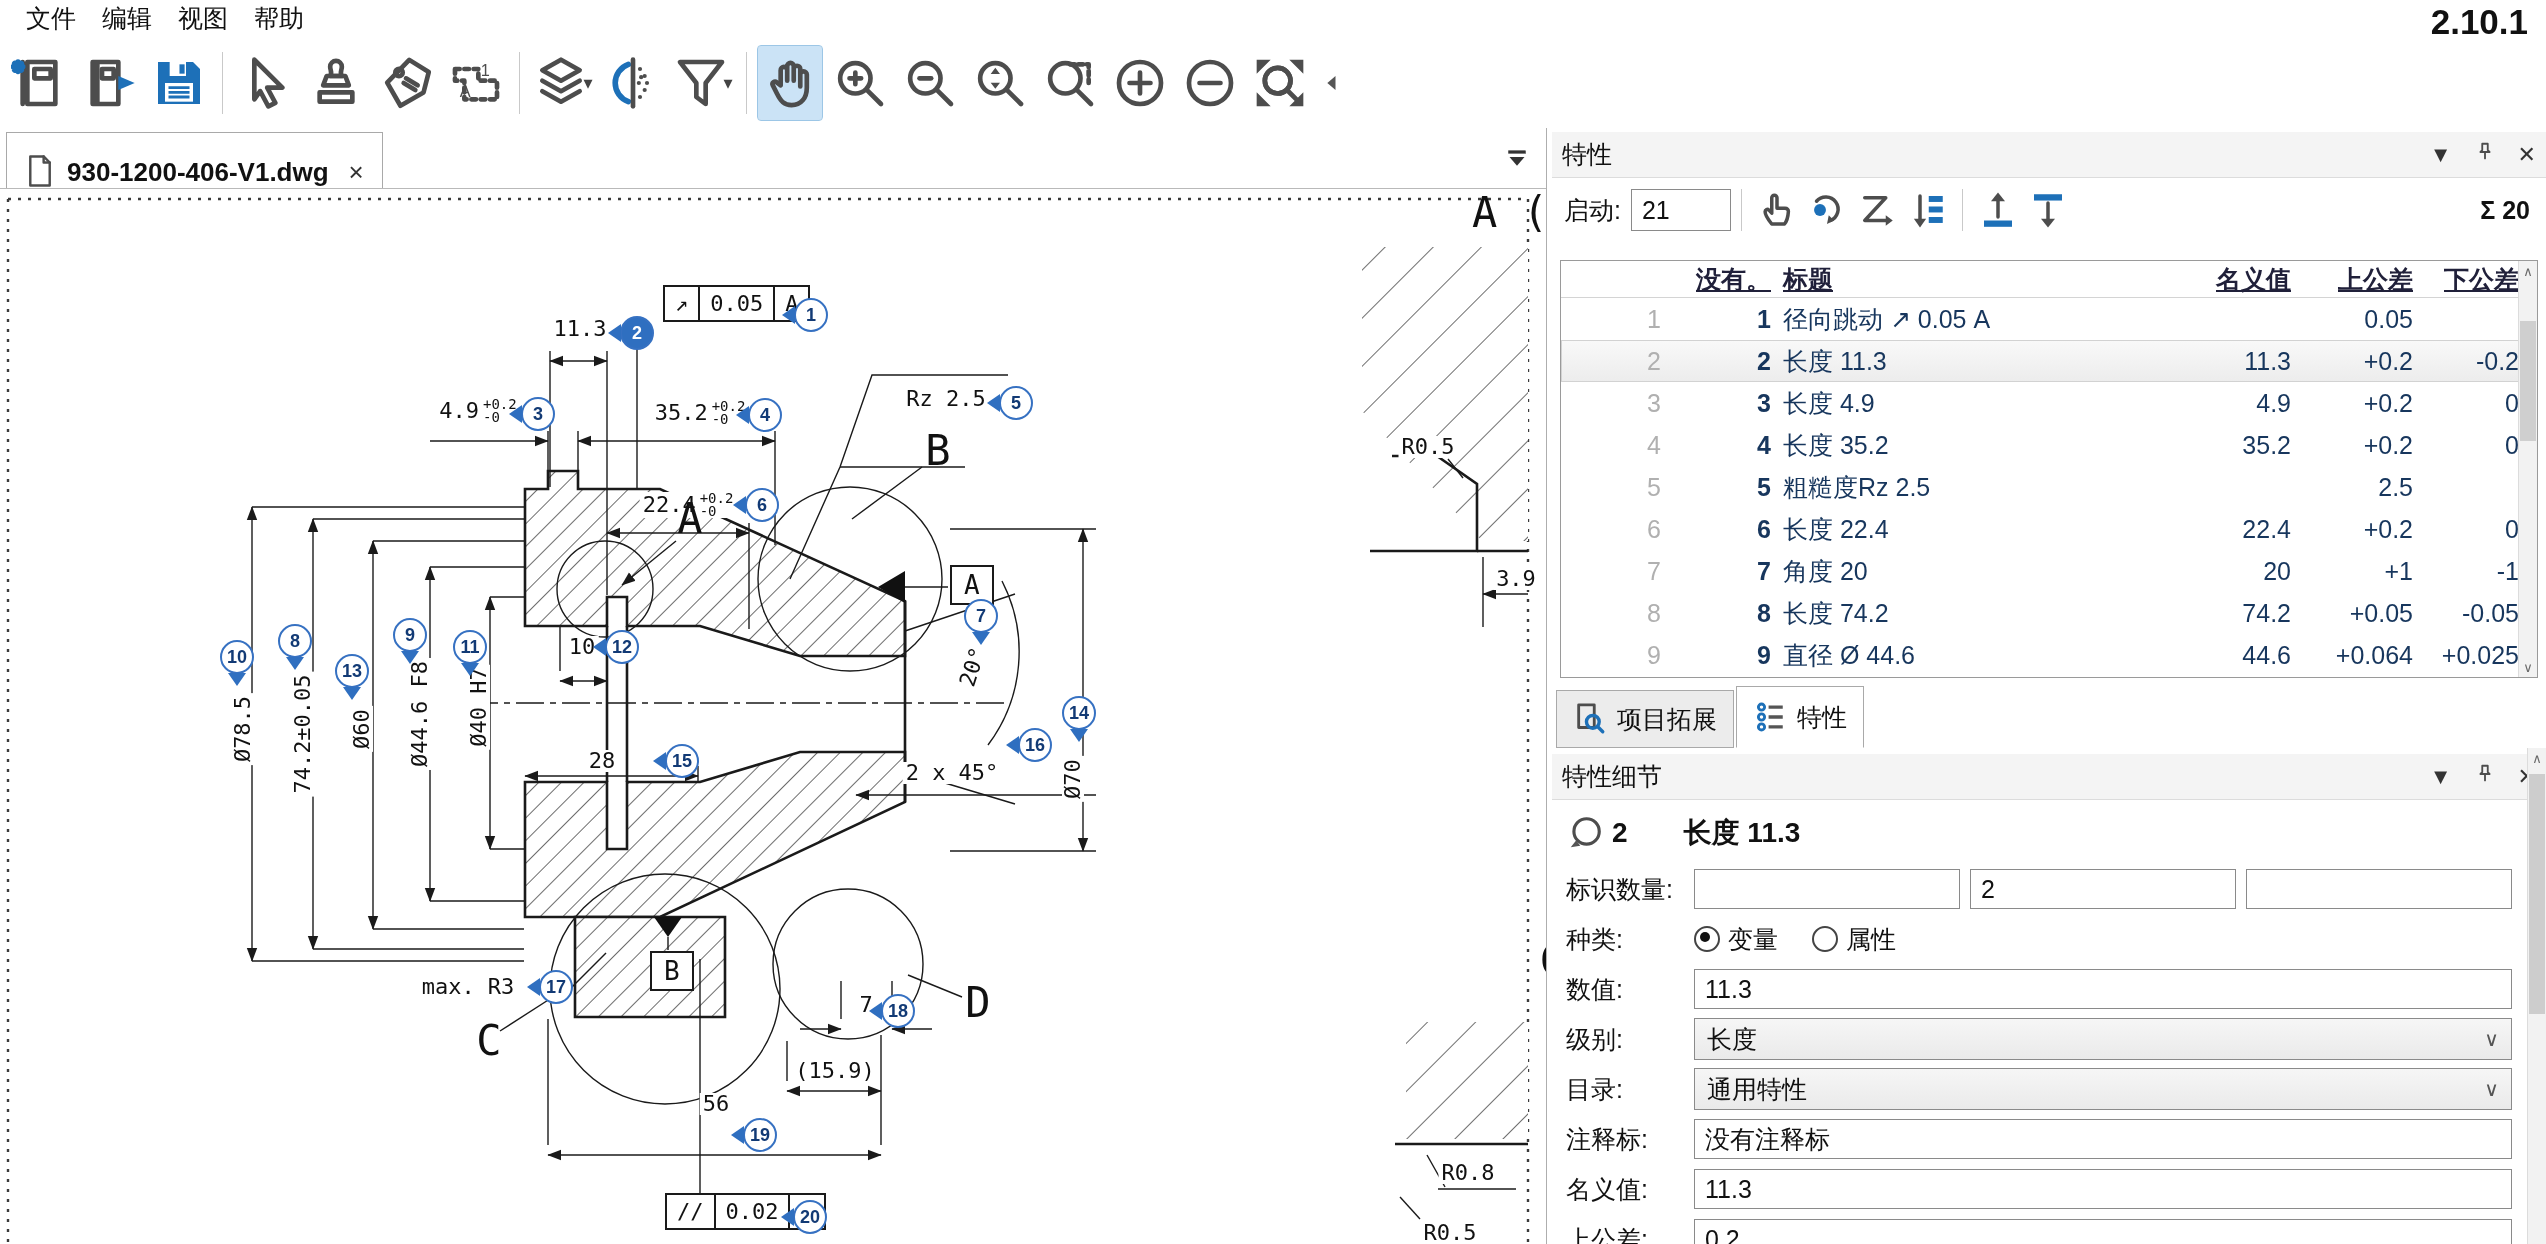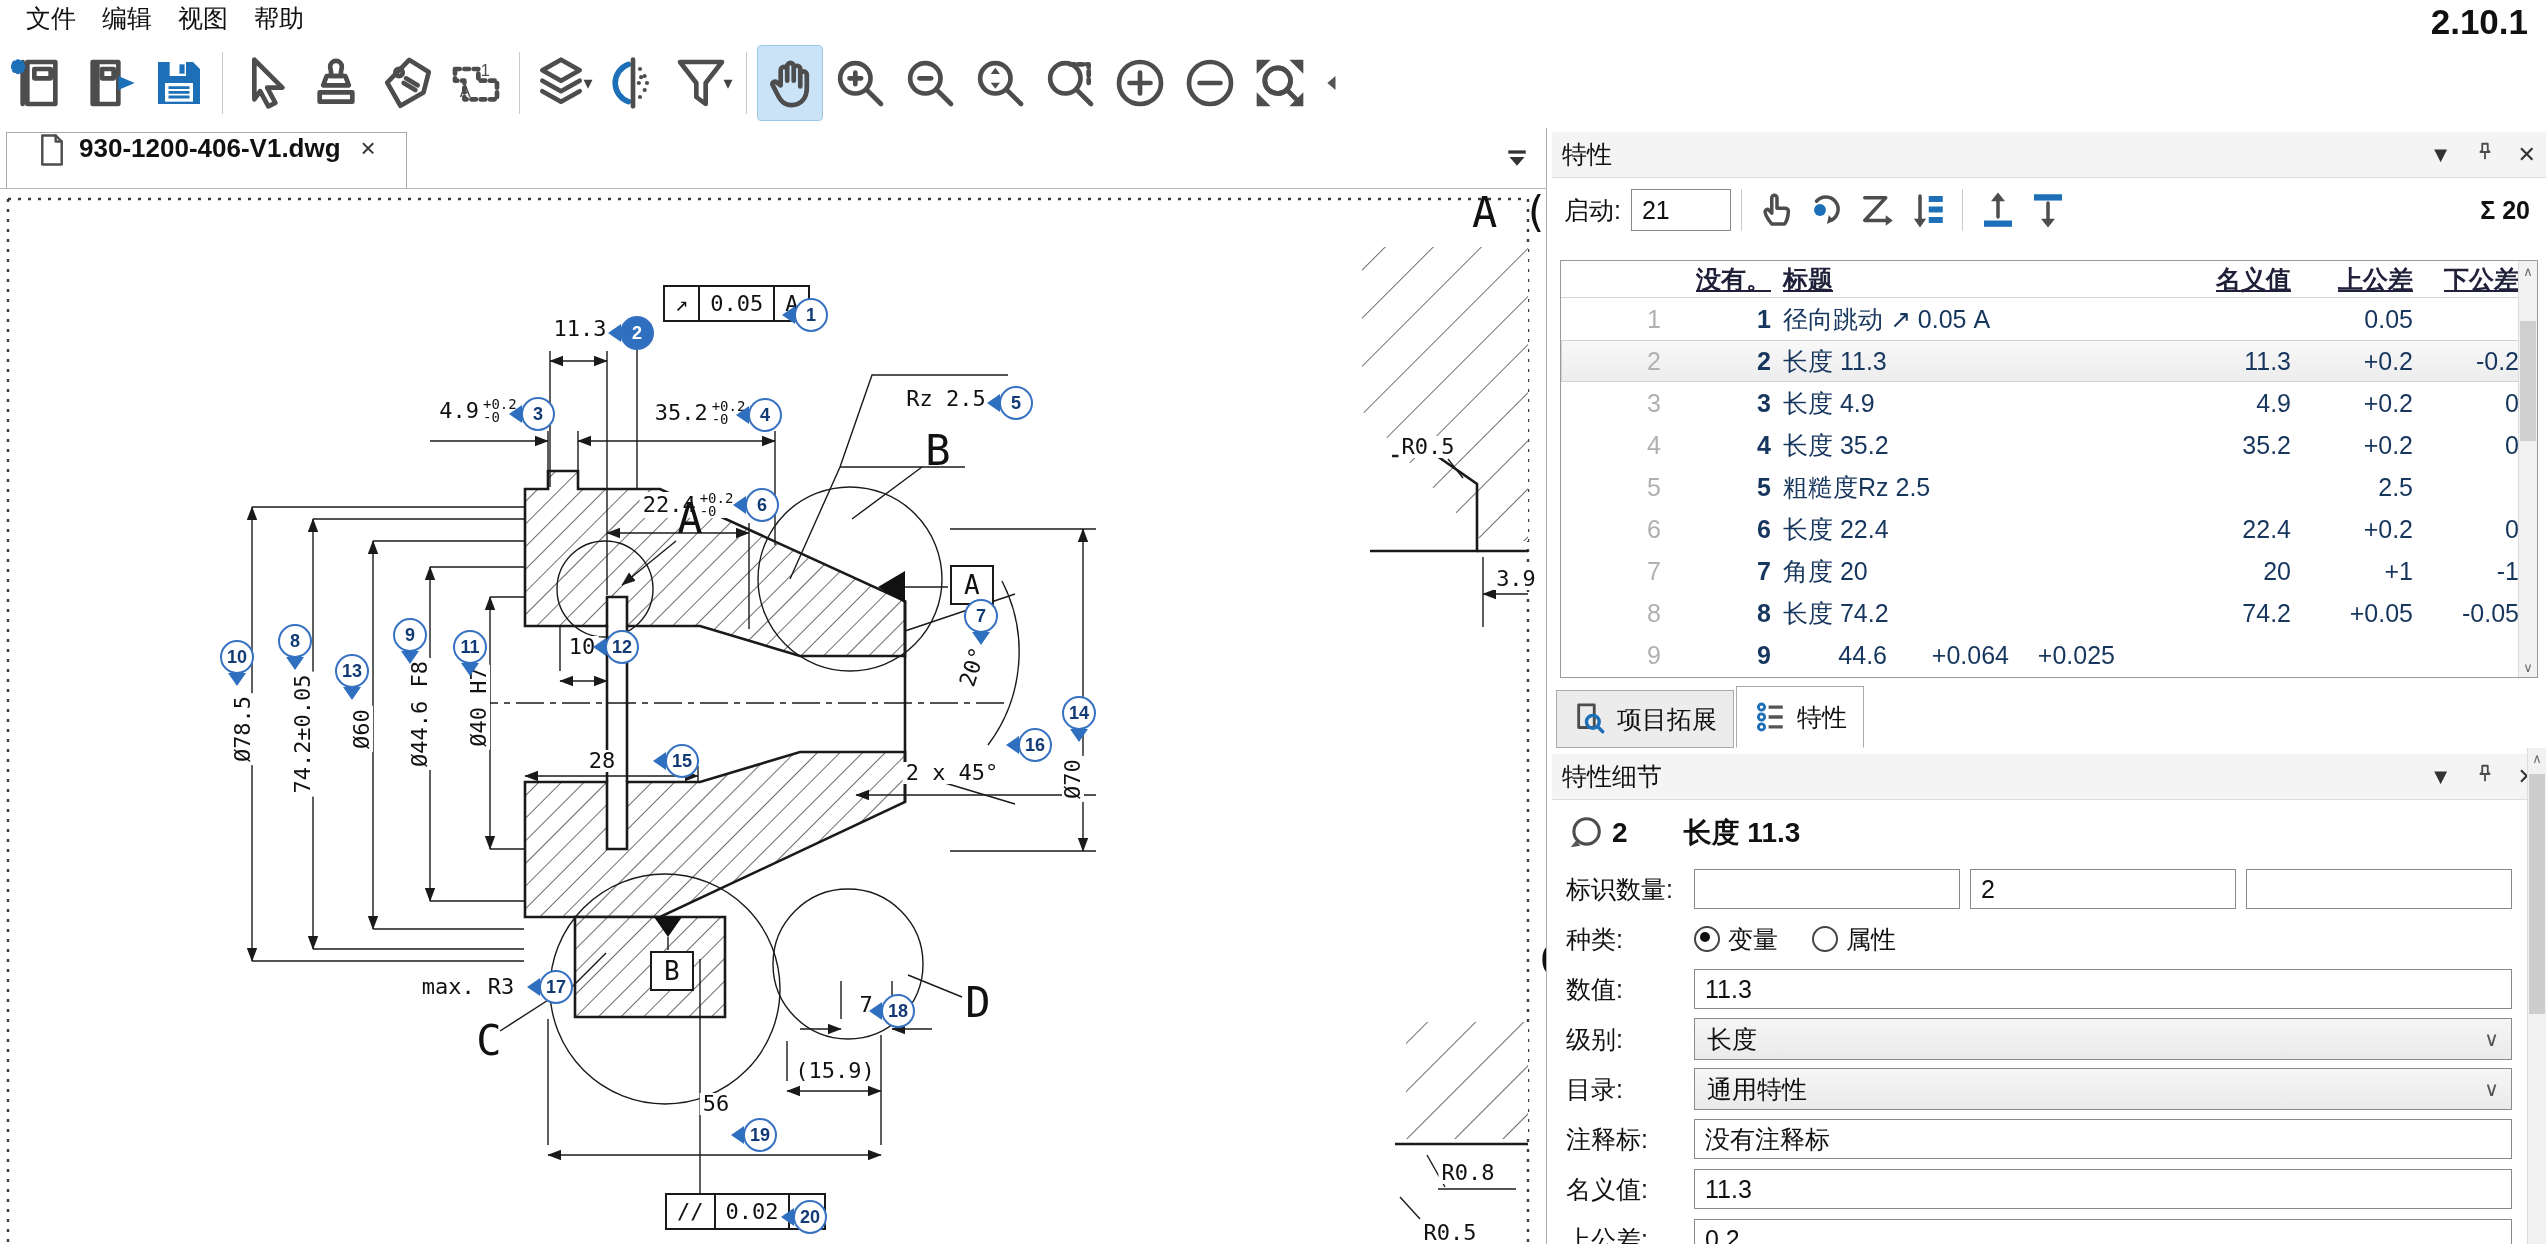--- a/index.html
+++ b/index.html
@@ -12,21 +12,21 @@
   
   #toolbar{position:absolute;left:4px;top:38px;height:90px;display:flex;align-items:center;}
   .tbtn{width:64px;height:74px;display:flex;align-items:center;justify-content:center;margin:0 3px;border-radius:3px;}
   .tbtn svg{width:56px;height:56px;}
   .tbtn.active{background:#cbe3f6;outline:1px solid #9cc6e6;}
   .tsep{width:1px;height:62px;background:#c9c9c9;margin:0 8px;}
   .tddn{font-size:18px;color:#444;margin-left:-6px;}
   
   #tabbar{position:absolute;left:0;top:128px;width:1546px;height:60px;border-bottom:1px solid #b9b9b9;}
   #doc-tab{position:absolute;left:6px;top:4px;height:55px;background:#fff;border:1px solid #a9a9a9;border-bottom:none;
-           display:flex;align-items:flex-start;padding:0 30px;font-size:26px;font-weight:bold;}
+           display:flex;align-items:flex-end;padding:0 18px;font-size:26px;font-weight:bold;}
   #doc-tab svg{width:30px;height:34px;margin-right:12px;}
   #tab-close{margin-left:20px;font-size:26px;color:#333;font-weight:normal;}
   #tablist-btn{position:absolute;right:14px;top:14px;width:30px;height:30px;}
   
   #drawing{position:absolute;left:0;top:189px;width:1546px;height:1055px;background:#fff;overflow:hidden;}
   #drawing svg{position:absolute;left:0;top:0;}
   .dlabel{position:absolute;transform:translate(-50%,-50%);font-family:"DejaVu Sans Mono","Liberation Mono",monospace;
           font-size:22px;color:#111;background:#fff;padding:0 3px;white-space:nowrap;display:flex;align-items:center;line-height:1;}
   .dlabel.big{font-size:42px;background:transparent;padding:0;}
   .dlabel .ss{display:inline-flex;flex-direction:column;font-size:14px;line-height:13px;margin-left:4px;}
@@ -705,20 +705,21 @@
             <span class="c-idx">8</span>
             <span class="c-no">8</span>
             <span class="c-title">长度 74.2</span>
             <span class="c-nom">74.2</span>
             <span class="c-up">+0.05</span>
             <span class="c-lo">-0.05</span>
           </div>
           <div class="trow">
             <span class="c-idx">9</span>
             <span class="c-no">9</span>
+            <span class="c-title">直径 Ø 44.6</span>
             <span class="c-nom">44.6</span>
             <span class="c-up">+0.064</span>
             <span class="c-lo">+0.025</span>
           </div>
         </div>
       <div id="tbl-scroll">
         <div class="sb-btn">∧</div>
         <div id="tbl-thumb"></div>
         <div class="sb-btn" style="position:absolute;bottom:0;">∨</div>
       </div>

